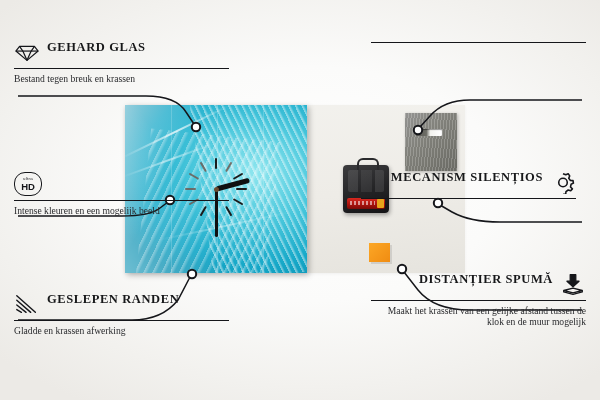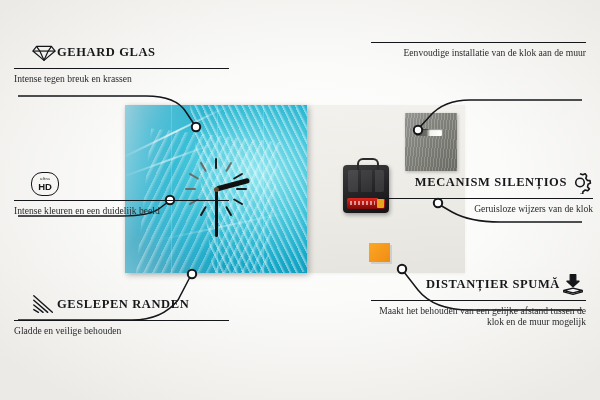--- a/index.html
+++ b/index.html
@@ -90,21 +90,21 @@
   #battery i{position:absolute;left:3px;top:3px;right:10px;height:4px;background:repeating-linear-gradient(90deg,rgba(255,255,255,.55) 0 2px,rgba(255,255,255,0) 2px 4px);}
   #spacer{
     position:absolute;left:62px;top:138px;width:21px;height:19px;
     background:linear-gradient(135deg,#fca726 0%,#f08c12 100%);
     box-shadow:2px 2px 0 rgba(0,0,0,.10);
   }
   
   #links{position:absolute;left:0;top:0;width:600px;height:400px;pointer-events:none;}
   
   .feat{position:absolute;width:215px;}
-  .feat .head{display:flex;align-items:center;margin-left:17px;}
+  .feat .head{display:flex;align-items:flex-start;gap:7px;}
   .feat.left .head{justify-content:flex-start;}
   .feat.right .head{justify-content:flex-end;}
   .feat .title{
     font-family:"Liberation Serif", serif;
     font-size:12.5px;font-weight:bold;letter-spacing:.6px;color:#17181a;
     line-height:14px;text-transform:uppercase;
   }
   .feat.right .title{text-align:right;}
   .feat .rule{height:1px;background:#15161a;margin:4px 0 4px 0;}
   .feat .desc{
@@ -118,21 +118,21 @@
     display:flex;flex-direction:column;align-items:center;justify-content:center;
     line-height:1;flex:0 0 26px;
   }
   .hd-badge .u{font-family:"Liberation Sans",sans-serif;font-size:4.4px;letter-spacing:.3px;color:#15161a;}
   .hd-badge .h{font-family:"Liberation Sans",sans-serif;font-size:9.5px;font-weight:bold;color:#15161a;margin-top:.5px;}
   
   #feat-glass{left:14px;top:40px;}
   #feat-print{left:14px;top:172px;}
   #feat-edges{left:14px;top:292px;}
   #feat-hooks{left:371px;top:38px;}
-  #feat-mech{left:378px;top:170px;}
+  #feat-mech{left:361px;top:170px;}
   #feat-spacer{left:371px;top:272px;}
   #feat-hooks .rule,#feat-mech .rule,#feat-spacer .rule{}
   #feat-spacer{width:215px;}
   #feat-spacer .desc{white-space:nowrap;}
 </style>
 </head>
 <body>
 
 <div id="stage">
 
@@ -229,77 +229,75 @@
       <svg class="ico" viewBox="0 0 28 24">
         <g fill="none" stroke="#15161a" stroke-width="1.3" stroke-linejoin="round">
           <path d="M6,6 L22,6 L26,11 L14,21 L2,11 Z"></path>
           <path d="M6,6 L9.5,11 L14,21 L18.5,11 L22,6"></path>
           <path d="M2,11 L26,11"></path>
         </g>
       </svg>
       <div class="title">GEHARD GLAS</div>
     </div>
     <div class="rule"></div>
-    <div class="desc">Intense tegen breuk en krassen</div>
+    <div class="desc">Bestand tegen breuk en krassen</div>
   </div>
 
   <div class="feat left" id="feat-print">
     <div class="head">
       <div class="hd-badge">
         <span class="u">ultra</span>
         <span class="h">HD</span>
       </div>
     </div>
     <div class="rule"></div>
-    <div class="desc">Intense kleuren en een duidelijk beeld</div>
+    <div class="desc">Intense kleuren en een mogelijk beeld</div>
   </div>
 
   <div class="feat left" id="feat-edges">
     <div class="head">
       <svg class="ico" viewBox="0 0 28 24">
         <g stroke="#15161a" stroke-width="1.5" stroke-linecap="round">
           <line x1="3" y1="3" x2="23" y2="21"></line>
           <line x1="3" y1="8" x2="18" y2="21"></line>
           <line x1="3" y1="13" x2="13" y2="21"></line>
           <line x1="3" y1="18" x2="8" y2="21"></line>
         </g>
       </svg>
       <div class="title">GESLEPEN RANDEN</div>
     </div>
     <div class="rule"></div>
-    <div class="desc">Gladde en veilige behouden</div>
+    <div class="desc">Gladde en krassen afwerking</div>
   </div>
 
   <div class="feat right" id="feat-hooks">
     <div class="rule"></div>
-    <div class="desc">Eenvoudige installatie van de klok aan de muur</div>
   </div>
 
   <div class="feat right" id="feat-mech">
     <div class="head">
       <div class="title">MECANISM SILENȚIOS</div>
       <svg class="ico" viewBox="0 0 28 24">
         <g fill="none" stroke="#15161a" stroke-width="1.7" stroke-linejoin="round">
           <path d="M14,3 l3,1.2 2.6-1 1.6,2.2 -1,2.6 1.8,2.3 2.8,.2 .4,2.7 -2.5,1.3 -.6,2.9 2,2 -1.8,2 -2.7-.8 -2.4,1.7 -.3,2.8 -2.7,.2"></path>
           <circle cx="14" cy="12.5" r="4.6"></circle>
         </g>
       </svg>
     </div>
     <div class="rule"></div>
-    <div class="desc">Geruisloze wijzers van de klok</div>
   </div>
 
   <div class="feat right" id="feat-spacer">
     <div class="head">
       <div class="title">DISTANȚIER SPUMĂ</div>
       <svg class="ico" viewBox="0 0 28 24">
         <g fill="none" stroke="#15161a" stroke-width="1.4" stroke-linejoin="round">
           <path d="M11,2 h6 v7 h3.5 L14,15 L7.5,9 H11 Z" fill="#15161a"></path>
           <path d="M14,16.5 L24,19 L14,21.6 L4,19 Z"></path>
           <path d="M4,19 v1.6 L14,23.2 L24,20.6 V19"></path>
         </g>
       </svg>
     </div>
     <div class="rule"></div>
-    <div class="desc" style="white-space:normal;">Maakt het behouden van een gelijke afstand tussen de klok en de muur mogelijk</div>
+    <div class="desc" style="white-space:normal;">Maakt het krassen van een gelijke afstand tussen de klok en de muur mogelijk</div>
   </div>
 
 </div>
 
 </body></html>

